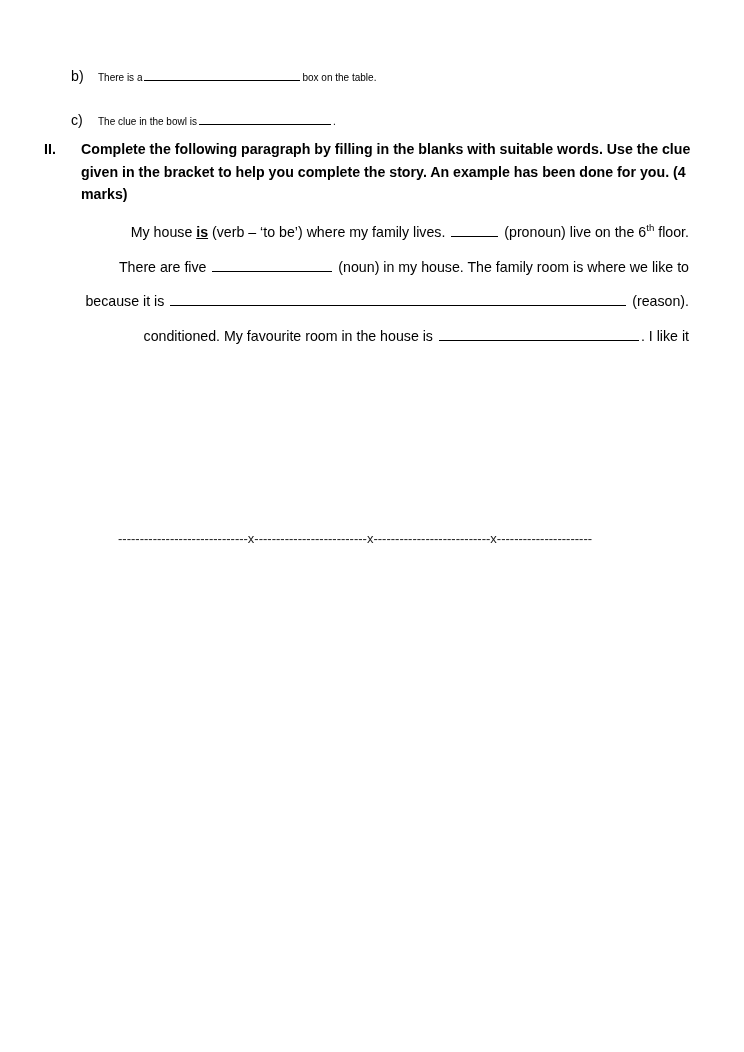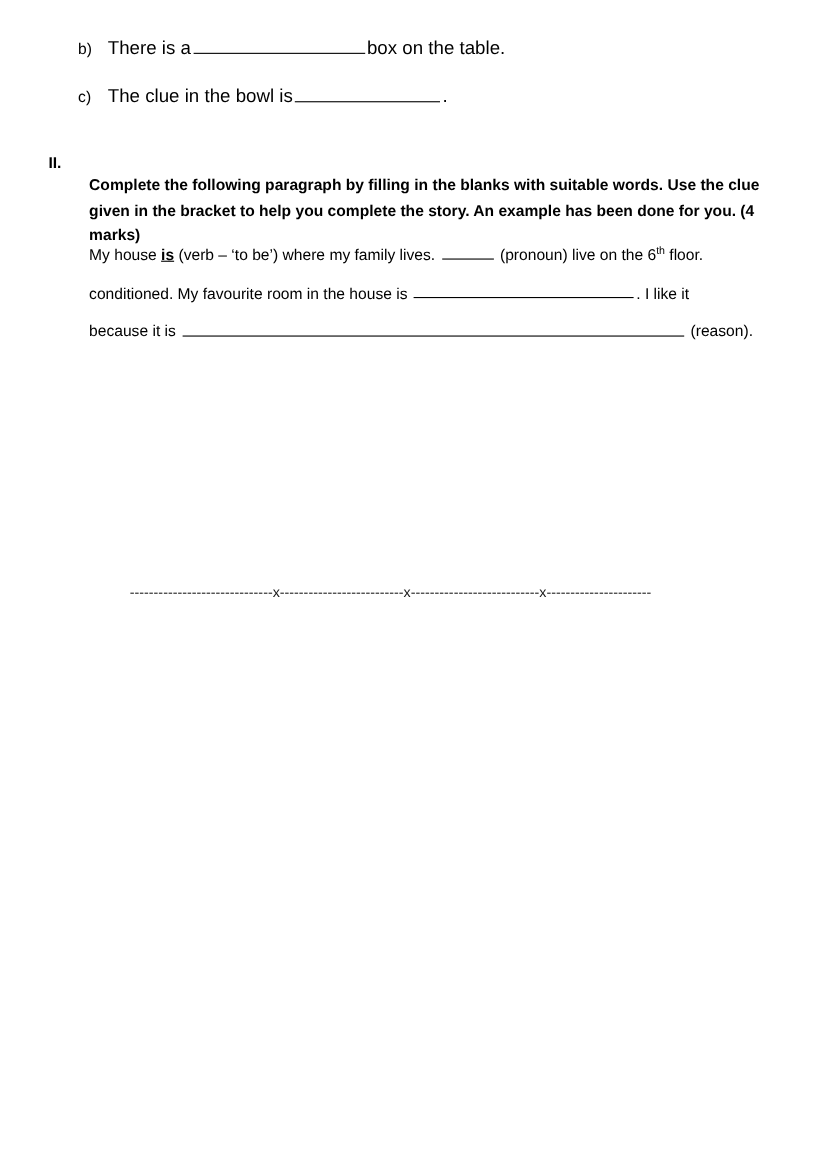--- a/index.html
+++ b/index.html
@@ -34,21 +34,22 @@
     font-size: 14.2px;
     line-height: 20px;
     white-space: nowrap;
   }
   .qitem .marker {
     width: 27px;
     flex: 0 0 27px;
     font-size: 14.2px;
   }
   .qitem .qtext {
-    font-size: 17px;
+    font-size: 10px;
+    margin-top: 36px;
   }
 
   #item-b { left: 71px; top: 32px; }
   #item-c { left: 71px; top: 76px; }
 
   
   .blank {
     display: inline-block;
     border-bottom: 1.4px solid #000;
     vertical-align: baseline;
@@ -81,35 +82,35 @@
     font-size: 14.2px;
     line-height: 22.5px;
   }
   #section2 .heading-text {
     flex: 1 1 auto;
     font-weight: bold;
     font-size: 14.2px;
     line-height: 22.5px;
     text-align: left;
     max-width: 611px;
-    margin-top: 20px;
   }
 
   
   #para {
     position: absolute;
     left: 81px;
     top: 222px;
     width: 608px;
     font-size: 14.2px;
   }
   #para .pline {
     height: 34.6px;
     line-height: 20px;
     white-space: nowrap;
+    text-align: right;
   }
   #para b.u {
     font-weight: bold;
     text-decoration: underline;
   }
   sup {
     font-size: 0.68em;
     vertical-align: super;
     line-height: 0;
   }
@@ -144,24 +145,25 @@
 
   <div id="section2">
     <div class="numeral">II.</div>
     <div class="heading-text">Complete the following paragraph by filling in the blanks with suitable words. Use the clue given in the bracket to help you complete the story. An example has been done for you. (4 marks)</div>
   </div>
 
   <div id="para">
 
     <div class="pline"><span>My house </span><b class="u">is</b><span> (verb – ‘to be’) where my family lives. </span><span class="blank b-47"></span><span> (pronoun) live on the 6</span><sup>th</sup><span> floor.</span></div>
 
+    <div class="pline"><span>There are five </span><span class="blank b-120"></span><span> (noun) in my house.  The family room is where we like to</span></div>
 
 
 
+    <div class="pline"><span>because it is </span><span class="blank b-456"></span><span> (reason).</span></div>
+
     <div class="pline"><span>conditioned. My favourite room in the house is </span><span class="blank b-200"></span><span>.  I like it</span></div>
-
-    <div class="pline"><span>because it is </span><span class="blank b-456"></span><span> (reason).</span></div>
 
   </div>
 
   <div id="separator">------------------------------x--------------------------x---------------------------x----------------------</div>
 
 </div>
 
 </body></html>

